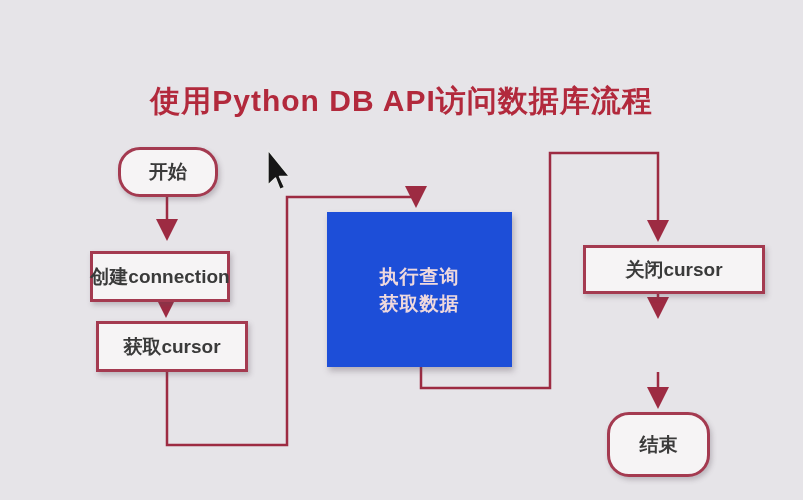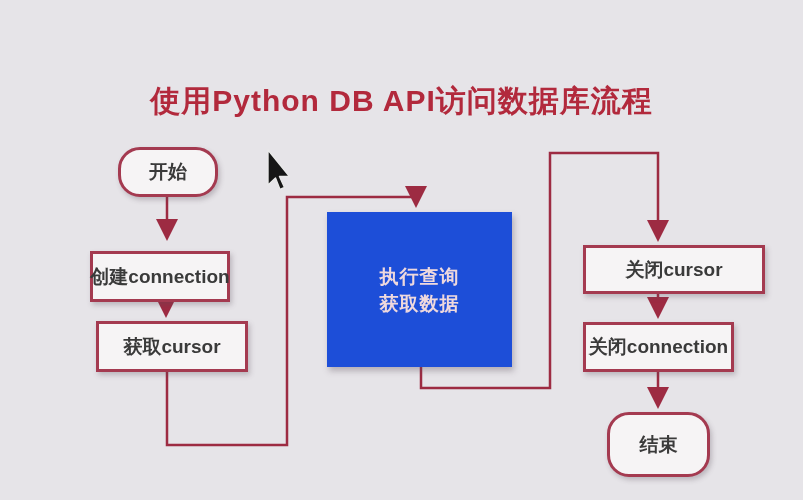--- a/index.html
+++ b/index.html
@@ -122,23 +122,20 @@
 
   <div class="node-process">
     <div class="process-line">执行查询</div>
     <div class="process-line">获取数据</div>
   </div>
 
   <div class="node node-close-cursor">
     <span>关闭cursor</span>
   </div>
 
-  <div class="node node-close-connection">
-    <span>关闭connection</span>
-  </div>
 
   <div class="node rounded node-end">
     <span>结束</span>
   </div>
 
   <svg class="cursor" width="34" height="48" viewBox="0 0 34 48">
     <polygon points="5,3 5,38 12.5,31 17,42.5 21.5,40.5 16.5,29.5 26.5,29.5" fill="#161616" stroke="#e9e9e9" stroke-width="1.4" stroke-linejoin="round"></polygon>
   </svg>
 
 </div>

